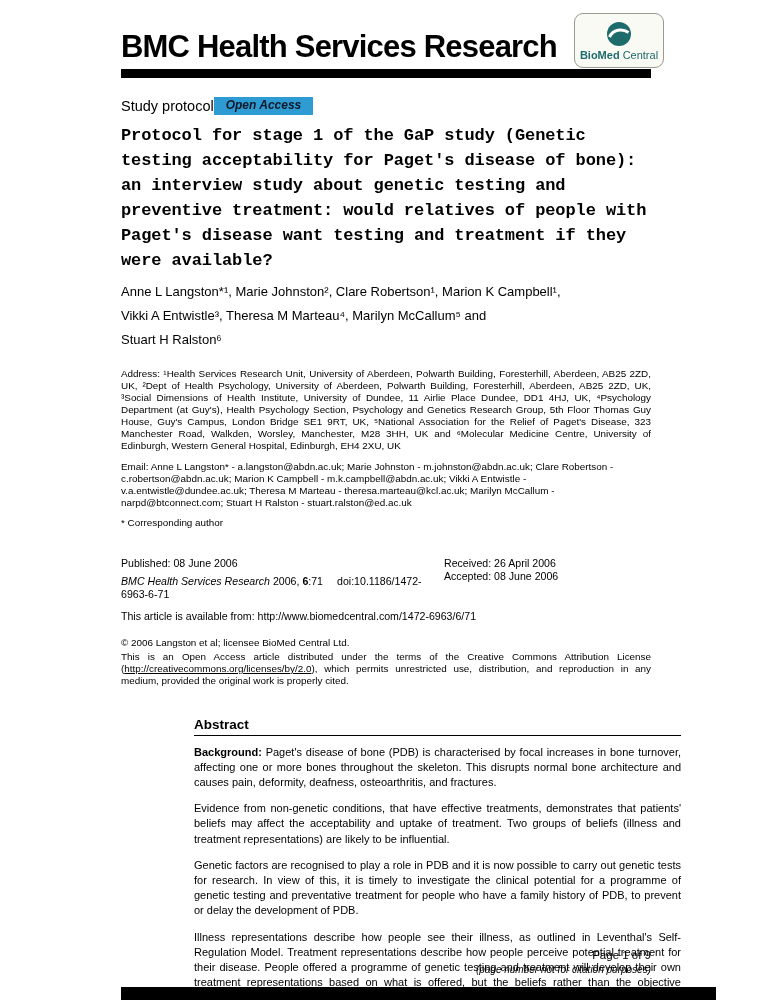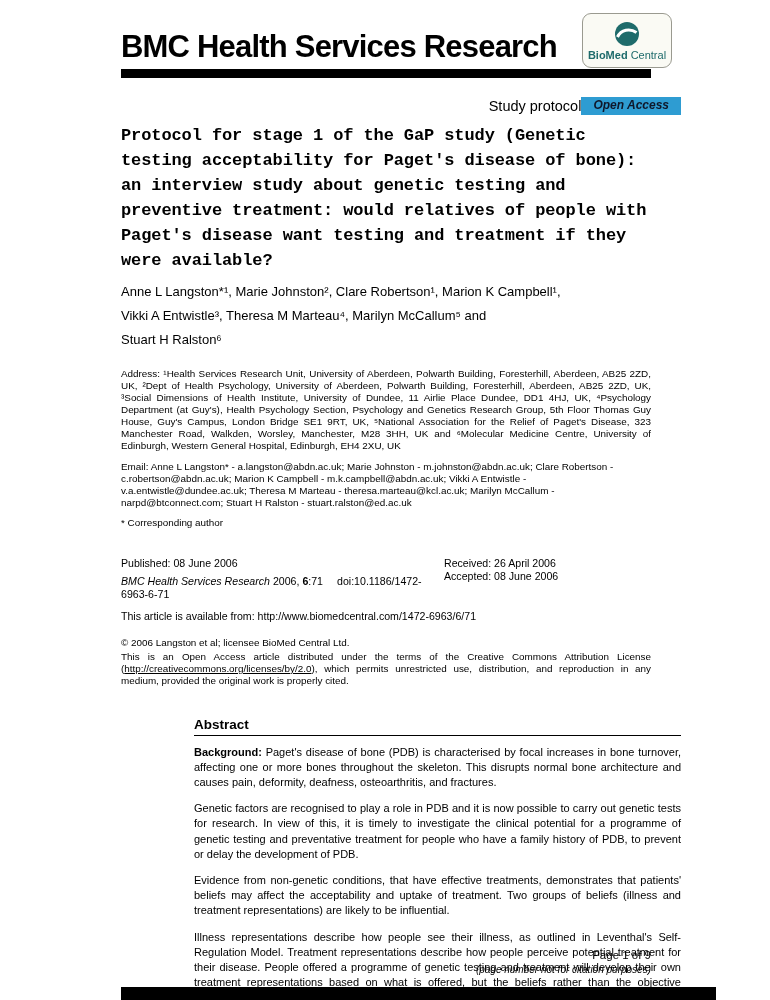--- a/index.html
+++ b/index.html
@@ -22,42 +22,42 @@
     font-size: 31px;
     font-weight: bold;
     letter-spacing: -0.8px;
     line-height: 1.1;
   }
   .top-bar { height: 9px; background: #000; margin-top: 5px; }
 
   .logo-box {
     position: absolute;
     top: 13px;
-    right: 44px;
+    right: 52px;
     width: 90px;
     height: 55px;
     border: 1px solid #9a9a90;
     border-radius: 9px;
     background: #fafaf4;
     display: flex;
     flex-direction: column;
     align-items: center;
     justify-content: center;
     gap: 2px;
   }
   .logo-mark { line-height: 0; }
   .logo-text { font-size: 11px; color: #1e6b6b; white-space: nowrap; }
   .logo-text b { font-weight: bold; }
   .logo-text .central { margin-left: 3px; font-weight: normal; }
 
   
   .type-row {
     margin-top: 19px;
     display: flex;
-    justify-content: flex-end;
+    justify-content: flex-start;
     align-items: center;
   }
   .article-type { font-size: 14.5px; }
   .open-access-badge {
     background: #2e9cd2;
     color: #0f172a;
     font-weight: bold;
     font-style: italic;
     font-size: 12px;
     padding: 1px 12px 3px 12px;
@@ -187,22 +187,22 @@
   <div class="availability-line"><span>This article is available from: </span><span class="article-url">http://www.biomedcentral.com/1472-6963/6/71</span></div>
 
   <div class="copyright-line">© 2006 Langston et al; licensee BioMed Central Ltd.</div>
 
   <div class="license-line"><span>This is an Open Access article distributed under the terms of the Creative Commons Attribution License (</span><span class="inline-link">http://creativecommons.org/licenses/by/2.0</span><span>), which permits unrestricted use, distribution, and reproduction in any medium, provided the original work is properly cited.</span></div>
 
   <div class="abstract">
     <div class="abstract-heading">Abstract</div>
     <hr class="abstract-rule">
     <p><b>Background:</b><span> Paget's disease of bone (PDB) is characterised by focal increases in bone turnover, affecting one or more bones throughout the skeleton. This disrupts normal bone architecture and causes pain, deformity, deafness, osteoarthritis, and fractures.</span></p>
+    <p>Evidence from non-genetic conditions, that have effective treatments, demonstrates that patients' beliefs may affect the acceptability and uptake of treatment. Two groups of beliefs (illness and treatment representations) are likely to be influential.</p>
     <p>Genetic factors are recognised to play a role in PDB and it is now possible to carry out genetic tests for research. In view of this, it is timely to investigate the clinical potential for a programme of genetic testing and preventative treatment for people who have a family history of PDB, to prevent or delay the development of PDB.</p>
-    <p>Evidence from non-genetic conditions, that have effective treatments, demonstrates that patients' beliefs may affect the acceptability and uptake of treatment. Two groups of beliefs (illness and treatment representations) are likely to be influential.</p>
     <p>Illness representations describe how people see their illness, as outlined in Leventhal's Self-Regulation Model. Treatment representations describe how people perceive potential treatment for their disease. People offered a programme of genetic testing and treatment will develop their own treatment representations based on what is offered, but the beliefs rather than the objective programme of treatment are likely to determine their willingness to participate. The Theory of Planned Behaviour is a theoretical model that predicts behaviours from people's beliefs about the consequences, social pressures and perceived control over the behaviour, including uptake of treatment.</p>
   </div>
 
   <div class="footer-note">
     <div class="page-number">Page 1 of 9</div>
     <div class="citation-note">(page number not for citation purposes)</div>
   </div>
 
   <div class="bottom-bar"></div>
 

